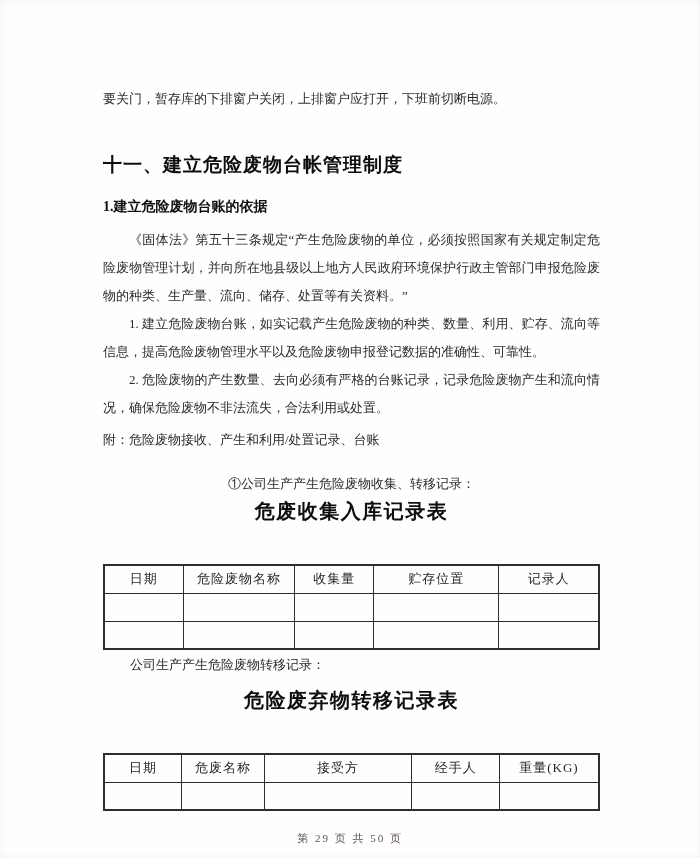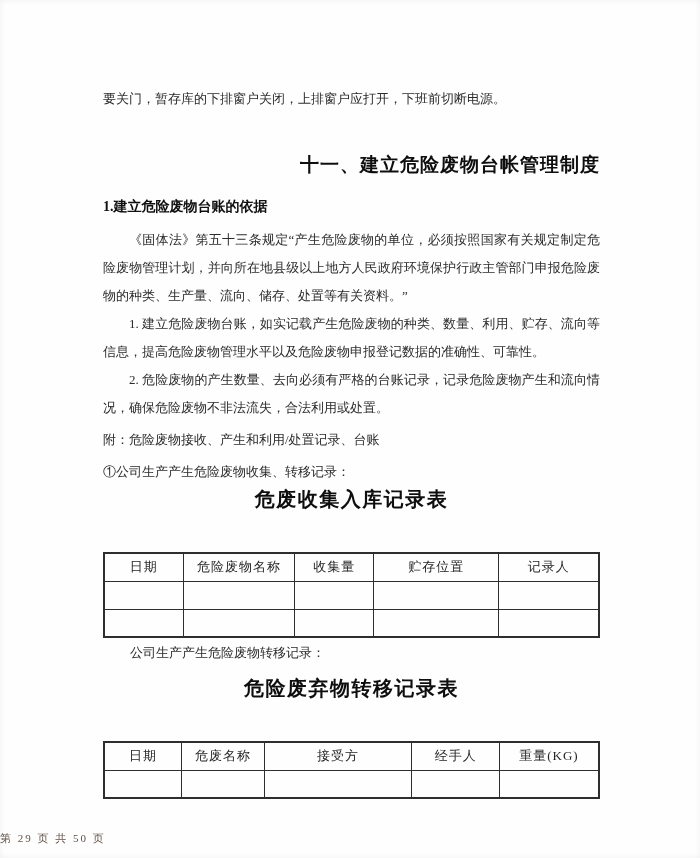--- a/index.html
+++ b/index.html
@@ -30,36 +30,36 @@
     line-height: 28px;
     text-align: justify;
     color: #2b2b2b;
   }
   .intro-line { margin-top: 85px; text-align: left; }
   .doc-title {
     margin-top: 39px;
     font-size: 19px;
     line-height: 26px;
     font-weight: bold;
-    text-align: right;
+    text-align: left;
     color: #0e0e0e;
     letter-spacing: 1px;
   }
   .sec-heading {
     font-size: 14px;
     line-height: 22px;
     font-weight: bold;
     color: #101010;
   }
   .sec1-heading { margin-top: 18px; }
   .sec2-heading { margin-top: 0; padding-left: 12px; }
   .indent { text-indent: 2em; }
   .sec1-par { margin-top: 8px; }
   .attachment { margin-top: 4px; text-align: left; }
-  .record1-intro { margin-top: 4px; text-align: left; }
+  .record1-intro { margin-top: 16px; text-align: center; }
   .record2-intro { margin-top: 4px; padding-left: 27px; line-height: 22px; text-align: left; }
   .table-title {
     font-size: 20px;
     line-height: 26px;
     font-weight: bold;
     text-align: center;
     color: #0e0e0e;
     letter-spacing: 1.5px;
   }
   .title-2 { margin-top: 11px; }
@@ -78,21 +78,21 @@
     text-align: center;
     vertical-align: middle;
     color: #262626;
     letter-spacing: 1px;
   }
   table.rec-table { border: 2px solid #2e2e2e; margin-top: 40px; }
   .footer {
     position: absolute;
     left: 0; right: 0;
     top: 831px;
-    text-align: left;
+    text-align: center;
     font-size: 11px;
     letter-spacing: 2px;
     color: #635149;
   }
 </style>
 </head>
 <body>
 
 <div class="page">
   <div class="content">

